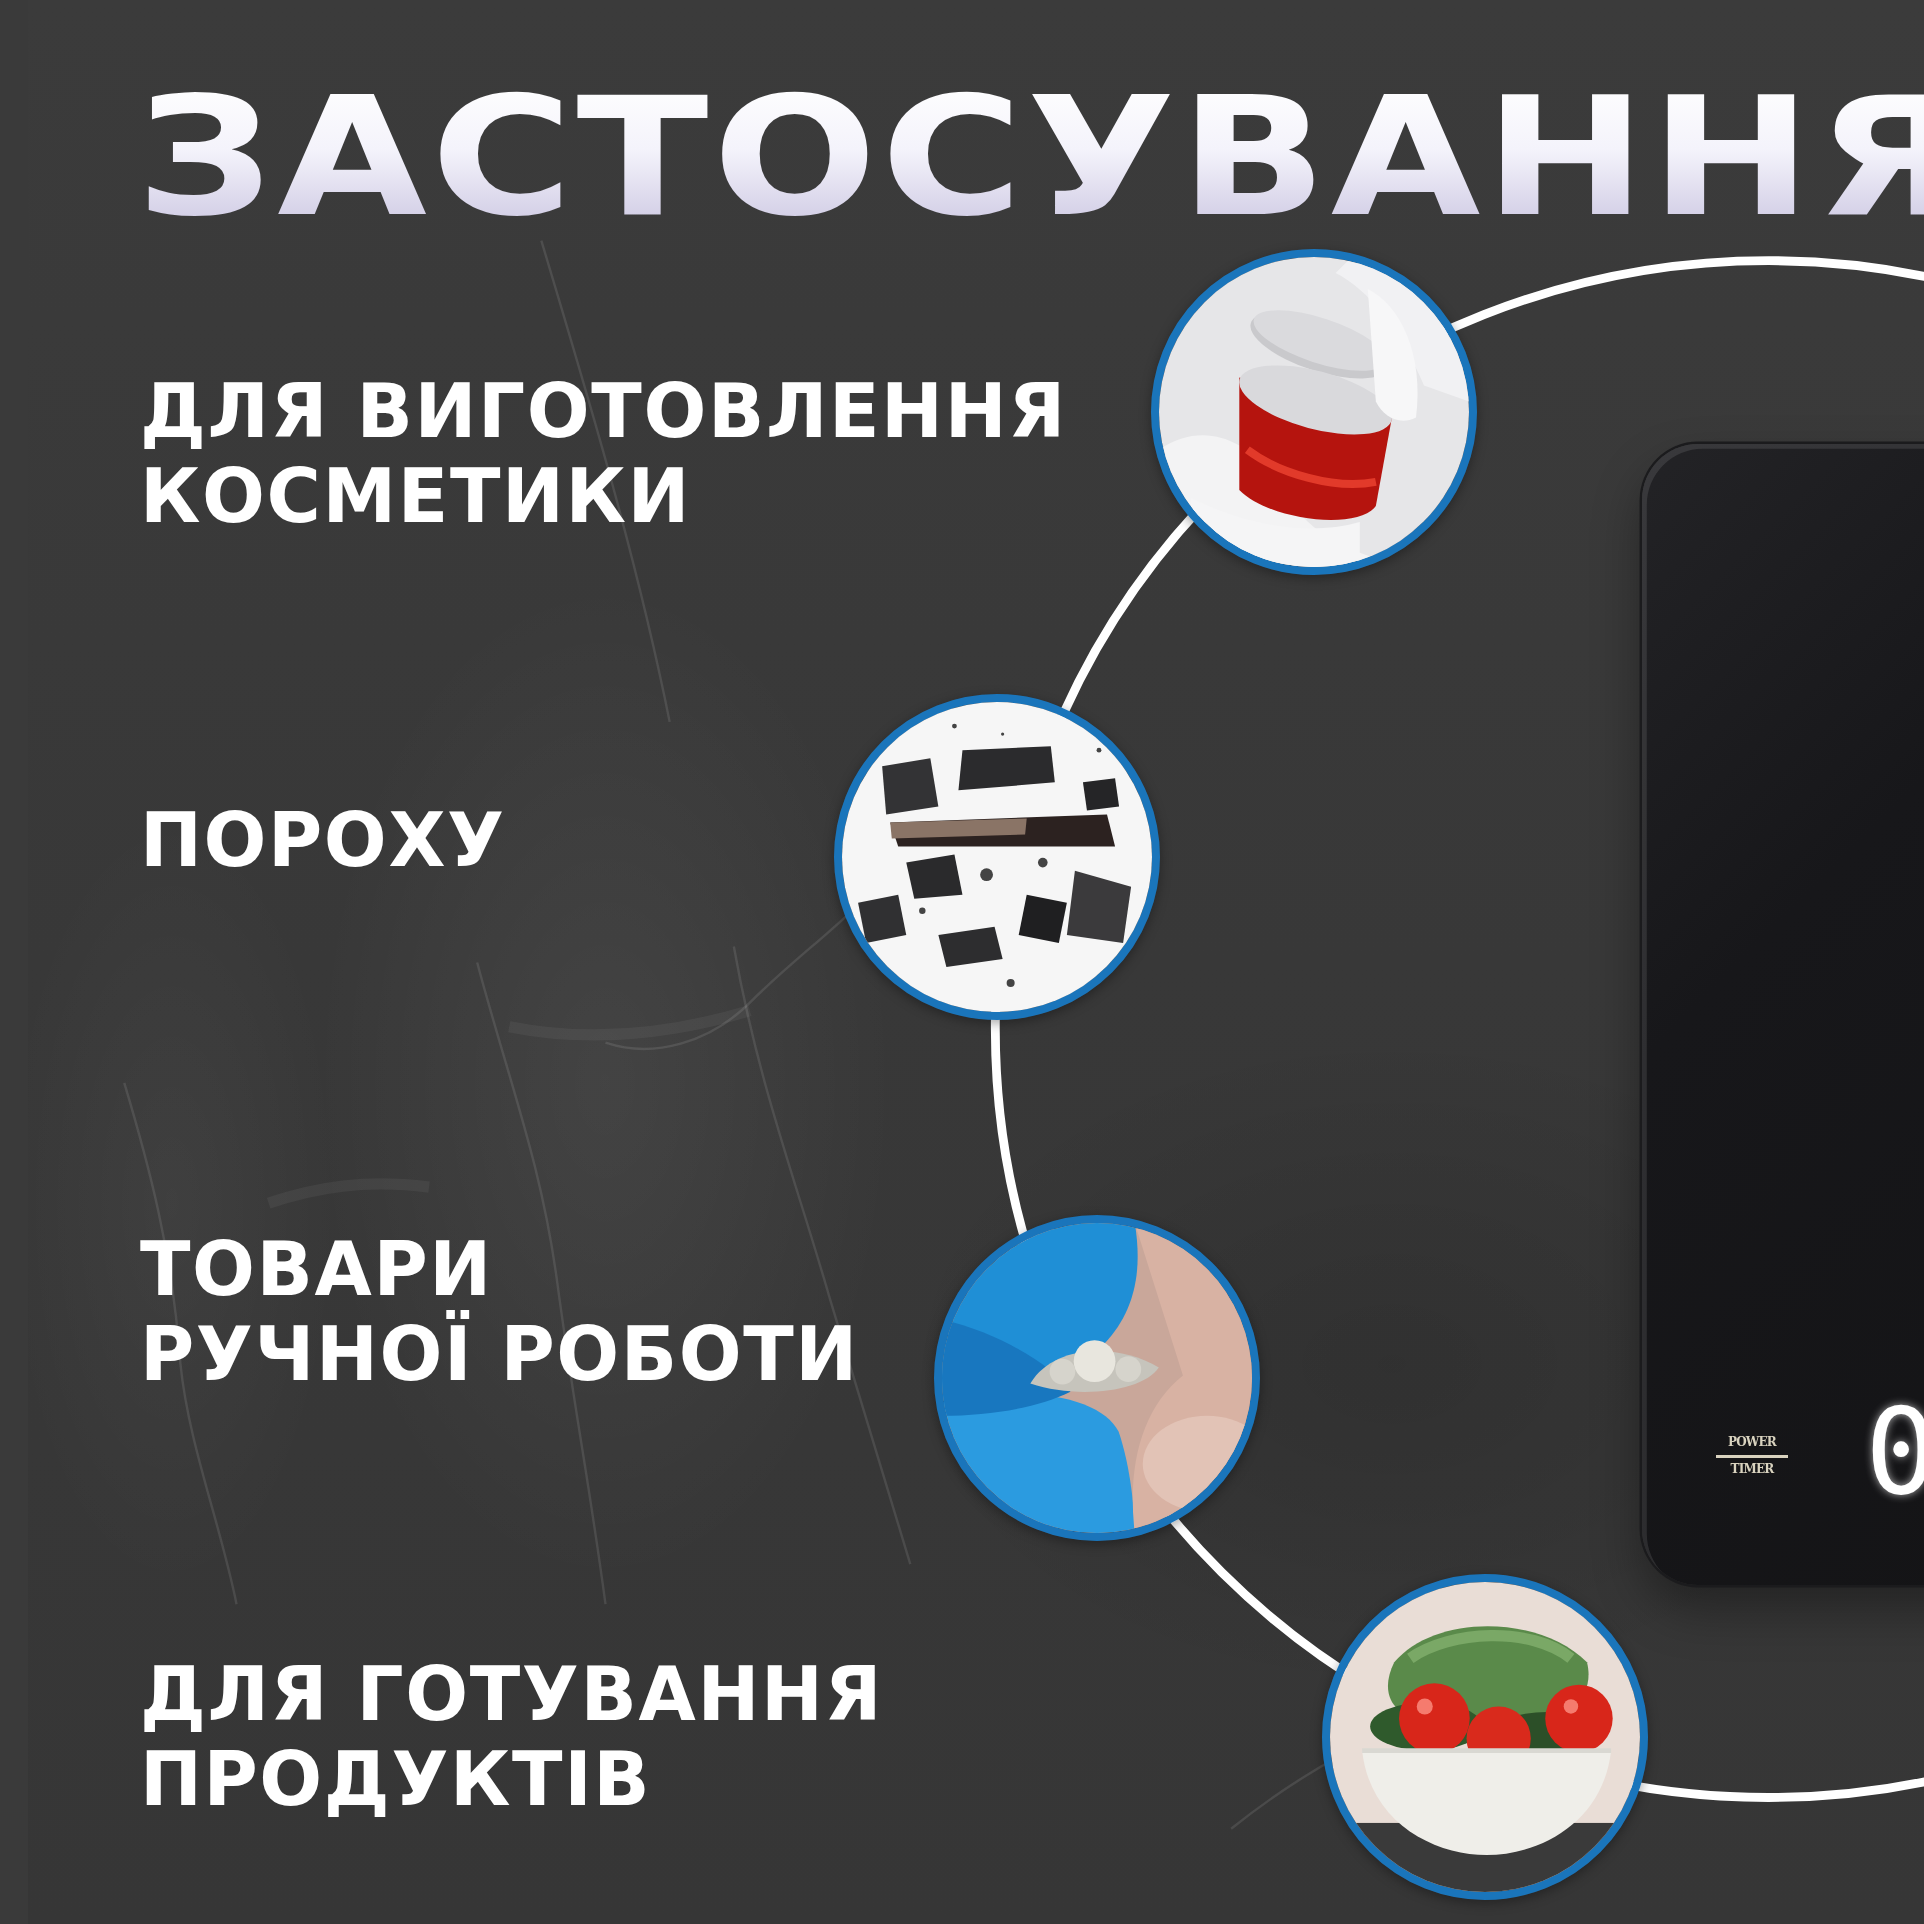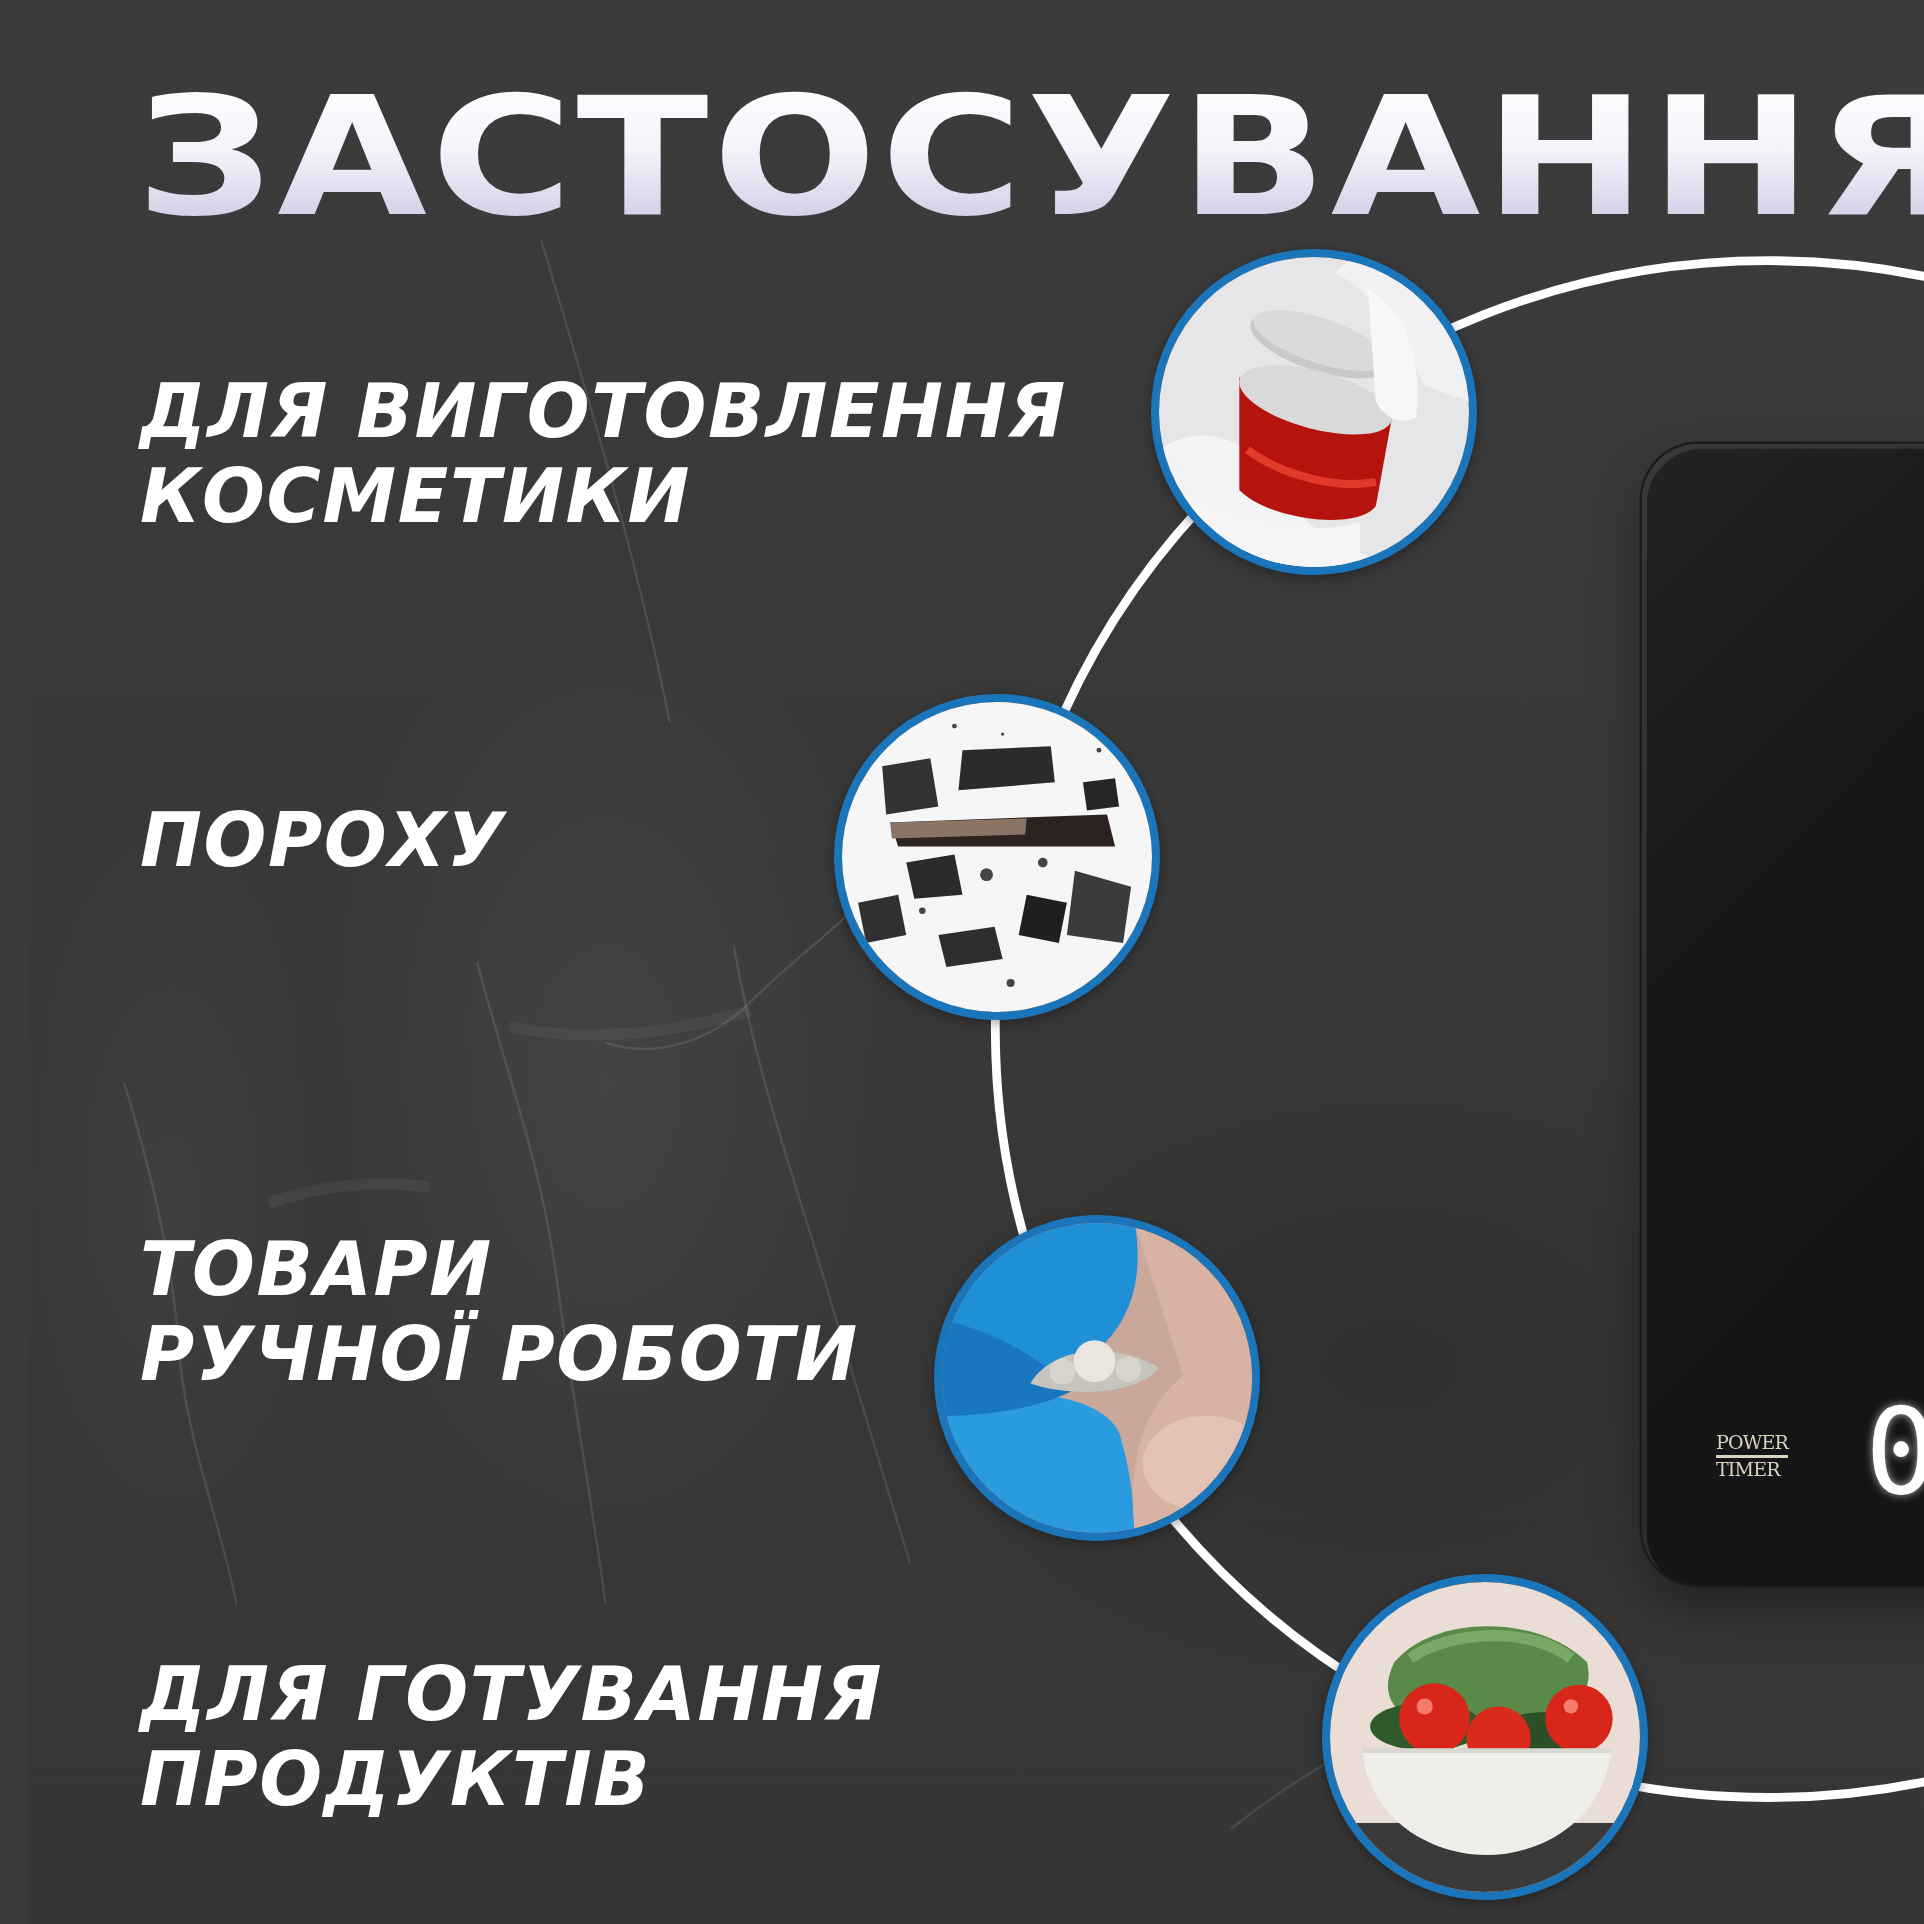--- a/index.html
+++ b/index.html
@@ -9,28 +9,28 @@
       radial-gradient(ellipse 417px 722px at 577px 1083px, rgba(255,255,255,0.06), rgba(255,255,255,0) 70%),
       radial-gradient(ellipse 241px 561px at 144px 1203px, rgba(255,255,255,0.04), rgba(255,255,255,0) 70%),
       radial-gradient(ellipse 722px 481px at 1364px 1364px, rgba(0,0,0,0.12), rgba(0,0,0,0) 70%),
       linear-gradient(180deg,#3b3b3b 0%,#383838 50%,#363636 100%); margin-left: 28px;}
   .veins{position:absolute;left:0;top:0;width:1925px;height:1925px;pointer-events:none;}
   .title{position:absolute;left:108px;top:76px;margin:0;font-size:164px;font-weight:bold;
     letter-spacing:3.2px;line-height:1;transform:scaleX(1.18);transform-origin:left top;
     background:linear-gradient(180deg,#ffffff 0%,#f4f3fb 45%,#c9c4e0 100%);
     -webkit-background-clip:text;background-clip:text;color:transparent;}
   .item-label{position:absolute;left:112px;margin:0;color:#ffffff;font-size:74px;font-weight:bold;
-    line-height:85px;letter-spacing:1.6px;transform:scaleX(1.0);transform-origin:left top;font-style:italic;}
+    line-height:85px;letter-spacing:1.6px;transform:scaleX(1.0);transform-origin:left top;}
   .item-label span{display:block;white-space:nowrap;}
   .arc{position:absolute;left:0;top:0;width:1925px;height:1925px;pointer-events:none;}
   .scale{position:absolute;left:1614px;top:444px;width:401px;height:1141px;border-radius:56px;
     background:linear-gradient(135deg,#232326 0%,#17171a 40%,#141416 100%);
     box-shadow:inset 4.8px 4.8px 0 rgba(255,255,255,0.10), 0 0 0 2.4px #1b1b1d, 0 24px 48px rgba(0,0,0,0.35);}
-  .scale-btn{position:absolute;left:1688px;top:1432px;width:72px;color:#d9d3bf;
-    font-family:"DejaVu Serif",serif;font-weight:normal;font-size:19px;line-height:21px;letter-spacing:-0.8px;}
+  .scale-btn{position:absolute;left:1688px;top:1432px;width:72px;text-align:center;color:#d9d3bf;
+    font-family:"DejaVu Serif",serif;font-weight:bold;font-size:12px;line-height:21px;letter-spacing:-0.8px;}
   .scale-btn .bar{display:block;height:3.2px;background:#d9d3bf;margin:1.6px 0;}
   .display{position:absolute;left:1837px;top:1402px;color:#ffffff;font-family:"DejaVu Sans Mono",monospace;
     font-size:120px;line-height:99px;letter-spacing:3.2px;text-shadow:0 0 8px rgba(255,255,255,0.65);white-space:nowrap;}
   .photo{position:absolute;width:310px;height:310px;border-radius:50%;border:8.8px solid #1a75bb;overflow:hidden;
     box-shadow:0 3.2px 11.2px rgba(0,0,0,0.35);}
   .photo svg{width:100%;height:100%;display:block;}
 </style>
 </head>
 <body>
 

